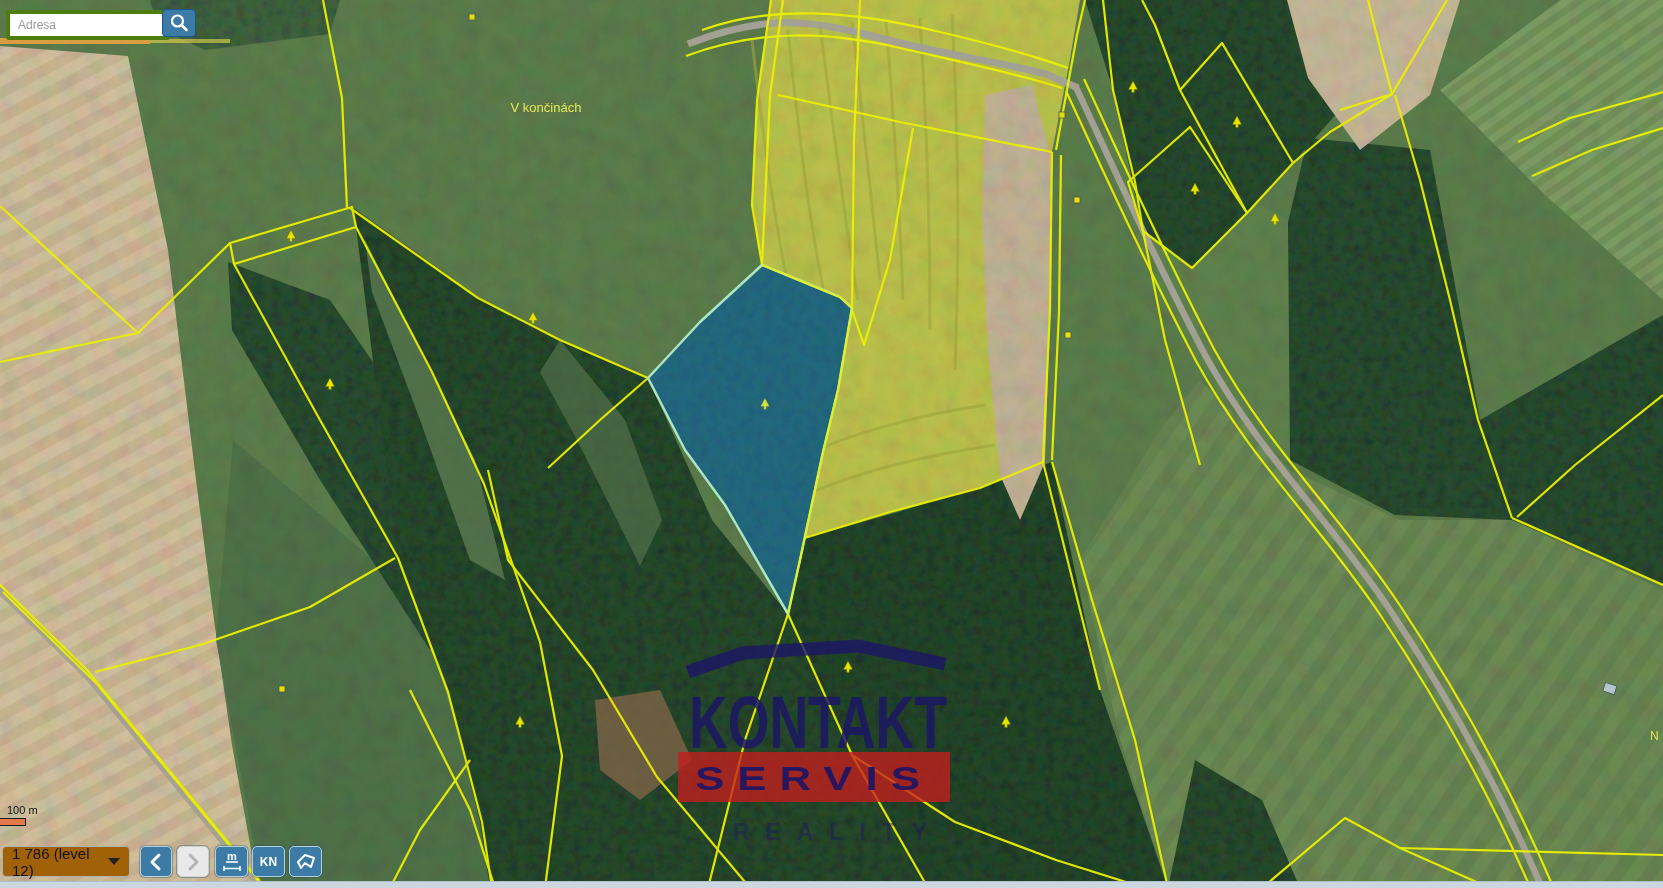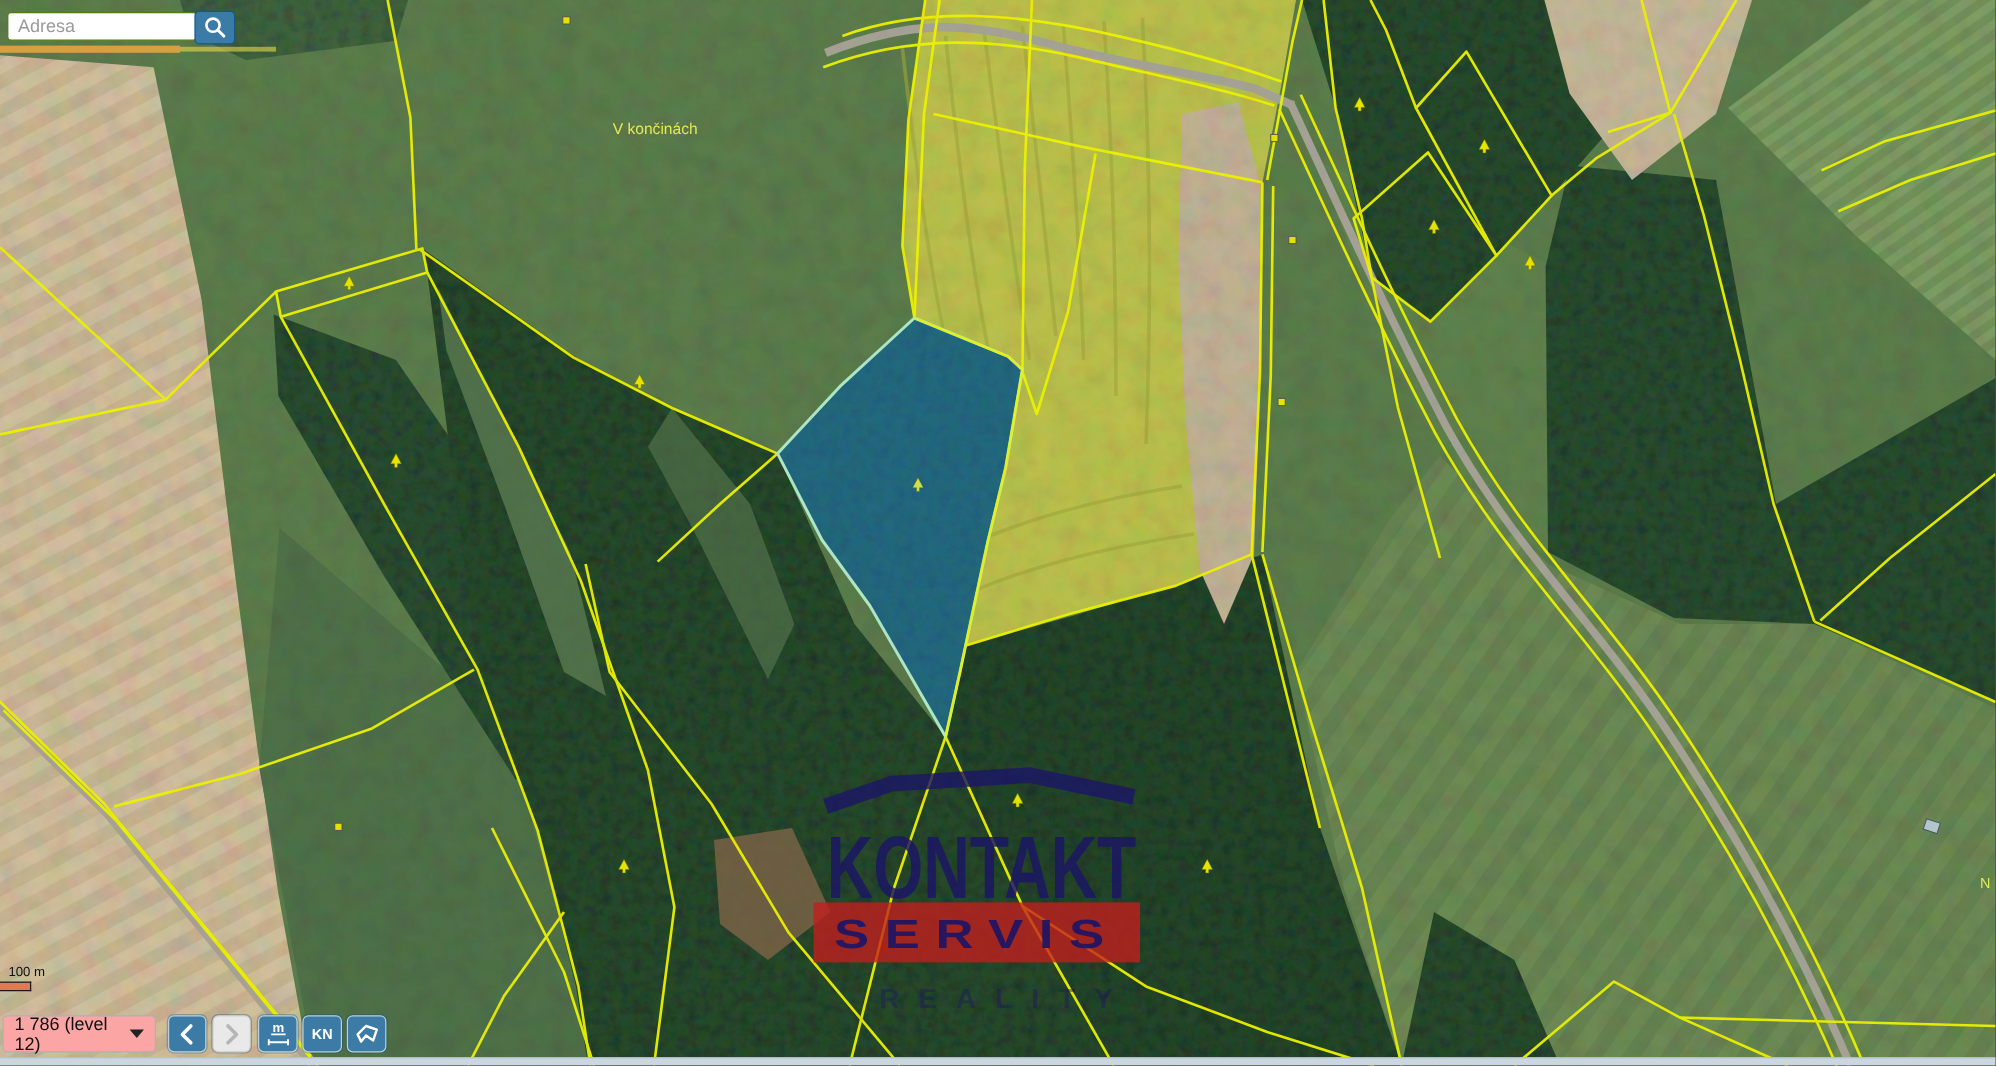--- a/index.html
+++ b/index.html
@@ -1,32 +1,32 @@
 <!DOCTYPE html>
 <html><head>
 <meta charset="utf-8">
 <style>
   html,body{margin:0;padding:0;background:#222;}
   #app{position:relative;width:1663px;height:888px;overflow:hidden;
        font-family:"Liberation Sans",sans-serif;}
   #map-svg{position:absolute;left:0;top:0;}
   
   #search-input{position:absolute;left:6px;top:10px;width:140px;height:22px;
-    border:1px solid #4d7c0f;border-radius:3px;padding:0 8px;font-size:15px;
+    border:4px solid #4d7c0f;border-radius:3px;padding:0 8px;font-size:12px;
     color:#0c4a6e;font-family:"Liberation Sans",sans-serif;outline:none;}
   #search-input::placeholder{color:#9a9a9a;}
   #search-btn{position:absolute;left:162px;top:9px;width:32px;height:26px;
     background:#3b7ba6;border:1px solid #14578a;border-radius:4px;cursor:pointer;
     display:flex;align-items:center;justify-content:center;}
   
   #scalebar{position:absolute;left:0;top:818px;width:25px;height:6px;
     background:#e4794e;border:1px solid #1a1a1a;border-left:none;}
   #scalelabel{position:absolute;left:7px;top:804px;font-size:11px;color:#111;}
   .ctl{position:absolute;top:846px;height:31px;box-sizing:border-box;}
-  #zoom-select{left:2px;width:128px;background:#fca5a5;border:1px solid #b0b0b0;
+  #zoom-select{left:2px;width:128px;background:#a16207;border:1px solid #b0b0b0;
     border-radius:4px;display:flex;align-items:center;cursor:pointer;}
   #zoom-select .val{padding-left:9px;font-size:15px;color:#111;flex:1;}
   #zoom-select .caret{width:0;height:0;border-left:6px solid transparent;
     border-right:6px solid transparent;border-top:7px solid #222;margin-right:9px;}
   .mapbtn{width:32px;border-radius:5px;display:flex;align-items:center;
     justify-content:center;cursor:pointer;background:#3b7ba6;
     border:1px solid #bcd0dc;box-shadow:0 0 0 1px rgba(20,80,120,.35);}
   .mapbtn.disabled{background:#e9e9e9;border-color:#cfcfcf;cursor:default;}
   #btn-back{left:140px;} #btn-fwd{left:177px;} #btn-measure{left:215px;width:33px;}
   #btn-kn{left:252px;width:33px;color:#fff;font-weight:bold;font-size:12px;}

